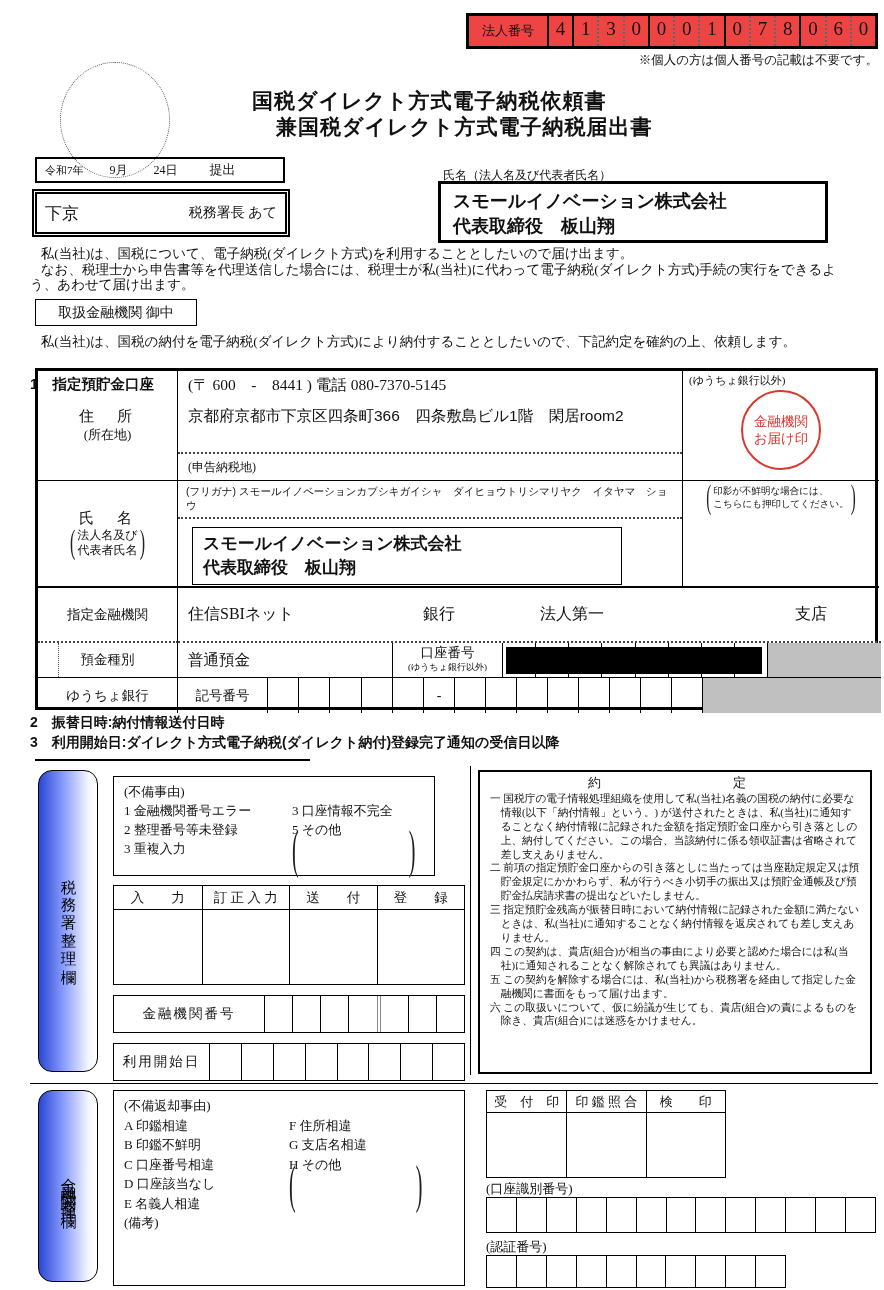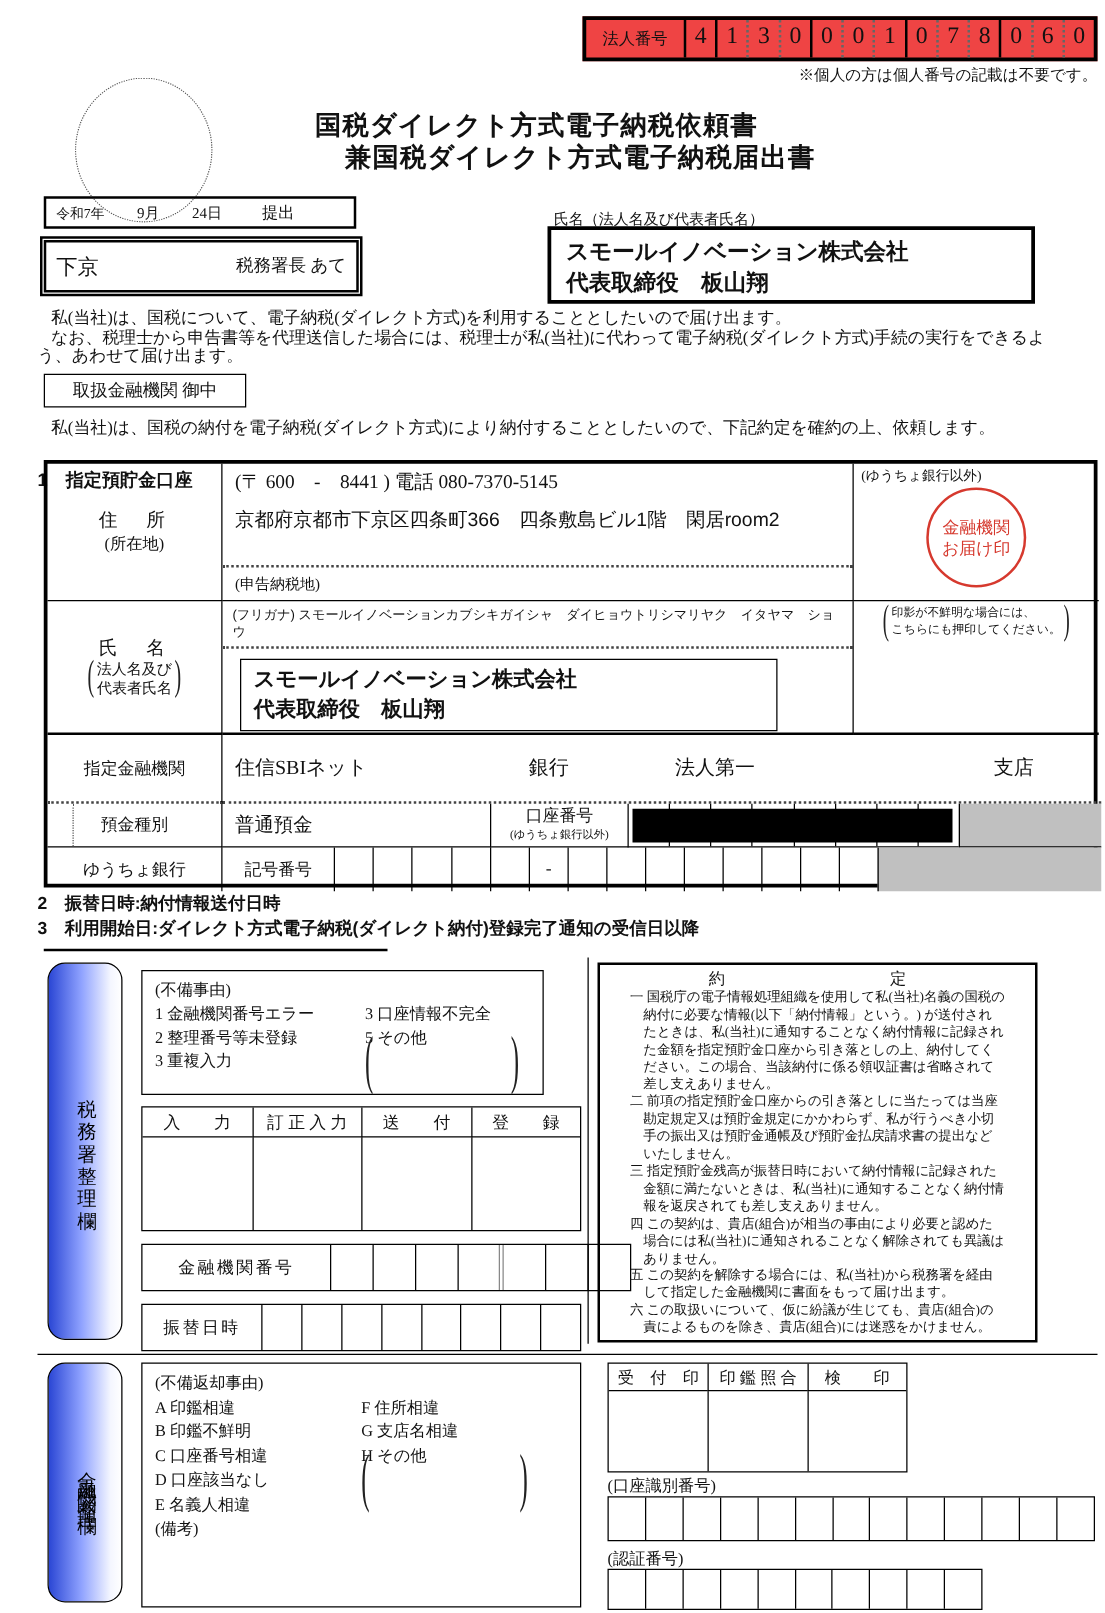--- a/index.html
+++ b/index.html
@@ -168,35 +168,35 @@
   .gap { display:inline-block; width:110px; }
   .gap2 { display:inline-block; width:120px; }
 
   #proc-table { position:absolute; left:113px; top:885px; width:352px; height:100px;
     border:1.5px solid #000; box-sizing:border-box; display:grid;
     grid-template-columns:repeat(4,1fr); grid-template-rows:24px 1fr; }
   .proc-h { border-bottom:1.5px solid #000; display:flex; align-items:center;
     justify-content:center; font-size:13.5px; }
   .proc-h + .proc-h, .proc-b + .proc-b { border-left:1.5px solid #000; }
 
-  #kinyu-row { position:absolute; left:113px; top:995px; width:392px; height:38px;
+  #kinyu-row { position:absolute; left:113px; top:995px; width:352px; height:38px;
     border:1.5px solid #000; box-sizing:border-box; display:flex; }
   #kinyu-row .row-lbl { width:150px; display:flex; align-items:center; justify-content:center;
     font-size:13.5px; letter-spacing:2px; }
   .row-cells { flex:1; display:flex; }
   .row-cells > div { flex:1; border-left:1.5px solid #000; }
   .kcells > div:nth-child(5) { border-left:4px double #888; }
   #seiri-row { position:absolute; left:113px; top:1043px; width:352px; height:38px;
     border:1.5px solid #000; box-sizing:border-box; display:flex; }
   #seiri-row .row-lbl { width:95px; display:flex; align-items:center; justify-content:center;
     font-size:13.5px; letter-spacing:2px; }
 
   
-  #yakujo { position:absolute; left:478px; top:770px; width:352px; height:304px;
-    border:2px solid #000; box-sizing:border-box; padding:4px 24px; font-size:10.7px;
+  #yakujo { position:absolute; left:478px; top:770px; width:394px; height:304px;
+    border:2px solid #000; box-sizing:border-box; padding:4px 10px; font-size:10.7px;
     line-height:13.9px; }
   .yk-title { text-align:center; font-size:13px; letter-spacing:16px; margin-bottom:2px; }
   .yk-items > div { text-indent:-1em; padding-left:1em; }
 
   
   #henkyaku-box { position:absolute; left:113px; top:1090px; width:352px; height:196px;
     border:1.5px solid #000; box-sizing:border-box; padding:5px 10px 0 10px; font-size:13px;
     line-height:19.5px; }
   #henkyaku-box .two-col > div:first-child { width:50%; }
 
@@ -425,21 +425,21 @@
         <div></div>
         <div></div>
         <div></div>
         <div></div>
         <div></div>
         <div></div>
         <div></div>
       </div>
   </div>
   <div id="seiri-row">
-    <div class="row-lbl">振替日時</div>
+    <div class="row-lbl">利用開始日</div>
     <div class="row-cells">
         <div></div>
         <div></div>
         <div></div>
         <div></div>
         <div></div>
         <div></div>
         <div></div>
         <div></div>
       </div>

